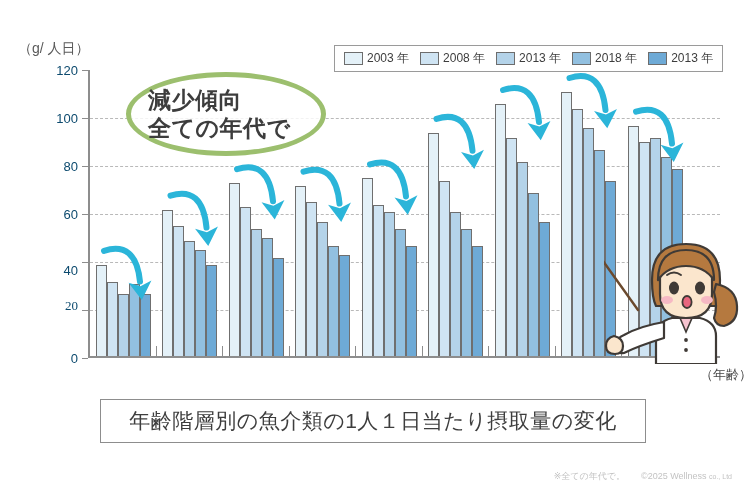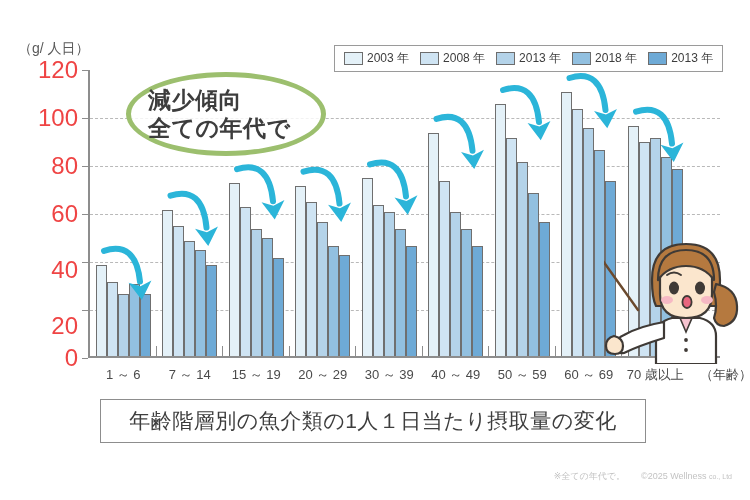--- a/index.html
+++ b/index.html
@@ -49,21 +49,21 @@
   }
   .gridline{
     position:absolute;left:2px;right:-14px;height:0;
     border-top:1px dashed #b9b9b9;
   }
   .tick-mark{
     position:absolute;left:-6px;width:6px;height:1px;background:#8d8d8d;
   }
   .tick-label{
     position:absolute;right:calc(100% + 10px);
-    font-size:24px;color:#ef4444;transform:translateY(-50%);
+    font-size:13px;color:#0c4a6e;transform:translateY(-50%);
     white-space:nowrap;
   }
 
   
   .groups{
     position:absolute;left:2px;bottom:2px;right:0;top:0;
     display:flex;align-items:flex-end;
   }
   .group{
     flex:0 0 66.5px;
@@ -168,21 +168,21 @@
     </div>
 
   <div class="plot-wrap">
     <div class="axis-y-line"></div>
     <div class="axis-x-line"></div>
     <div id="grid">
         <div class="tick-mark" style="top: 288px;"></div>
         <div class="tick-label" style="top: 288px;">0</div>
         <div class="gridline" style="top: 240px;"></div>
         <div class="tick-mark" style="top: 240px;"></div>
-        <div class="tick-label" style="top: 256px;">20</div>
+        <div class="tick-label" style="top: 236px; font-family: Liberation Serif, serif;">20</div>
         <div class="gridline" style="top: 192px;"></div>
         <div class="tick-mark" style="top: 192px;"></div>
         <div class="tick-label" style="top: 200px;">40</div>
         <div class="gridline" style="top: 144px;"></div>
         <div class="tick-mark" style="top: 144px;"></div>
         <div class="tick-label" style="top: 144px;">60</div>
         <div class="gridline" style="top: 96px;"></div>
         <div class="tick-mark" style="top: 96px;"></div>
         <div class="tick-label" style="top: 96px;">80</div>
         <div class="gridline" style="top: 48px;"></div>
@@ -259,31 +259,20 @@
         <div class="group">
           <div class="bar" title="2003 年 70 歳以上: 96" style="height: 230.4px; background: rgb(228, 241, 248);"></div>
           <div class="bar" title="2008 年 70 歳以上: 89" style="height: 213.6px; background: rgb(207, 228, 243);"></div>
           <div class="bar" title="2013 年 70 歳以上: 91" style="height: 218.4px; background: rgb(180, 211, 233);"></div>
           <div class="bar" title="2018 年 70 歳以上: 83" style="height: 199.2px; background: rgb(146, 192, 224);"></div>
           <div class="bar" title="2013 年 70 歳以上: 78" style="height: 187.2px; background: rgb(110, 170, 214);"></div>
         </div>
       </div>
   </div>
 
-  <div class="x-labels" id="xlabels">
-      <div class="x-label">1 ～ 6</div>
-      <div class="x-label">7 ～ 14</div>
-      <div class="x-label">15 ～ 19</div>
-      <div class="x-label">20 ～ 29</div>
-      <div class="x-label">30 ～ 39</div>
-      <div class="x-label">40 ～ 49</div>
-      <div class="x-label">50 ～ 59</div>
-      <div class="x-label">60 ～ 69</div>
-      <div class="x-label">70 歳以上</div>
-    </div>
   <div class="x-axis-title">（年齢）</div>
 
   <svg class="arrows" width="750" height="500" viewBox="0 0 750 500" id="arrows">
       <g>
         <path d="M104 250.8 Q136 240.8 140 281.6" fill="none" stroke="#2bb5d9" stroke-width="6" stroke-linecap="round"></path>
         <path d="M0 -10 L16 0 L0 10 L4 0 Z" fill="#2bb5d9" transform="translate(140,281.6) rotate(84.40066066347944) scale(1.15)"></path>
       </g>
       <g>
         <path d="M170.5 195.60000000000002 Q202.5 185.60000000000002 206.5 227.60000000000002" fill="none" stroke="#2bb5d9" stroke-width="6" stroke-linecap="round"></path>
         <path d="M0 -10 L16 0 L0 10 L4 0 Z" fill="#2bb5d9" transform="translate(206.5,227.60000000000002) rotate(84.5596679689945) scale(1.15)"></path>

